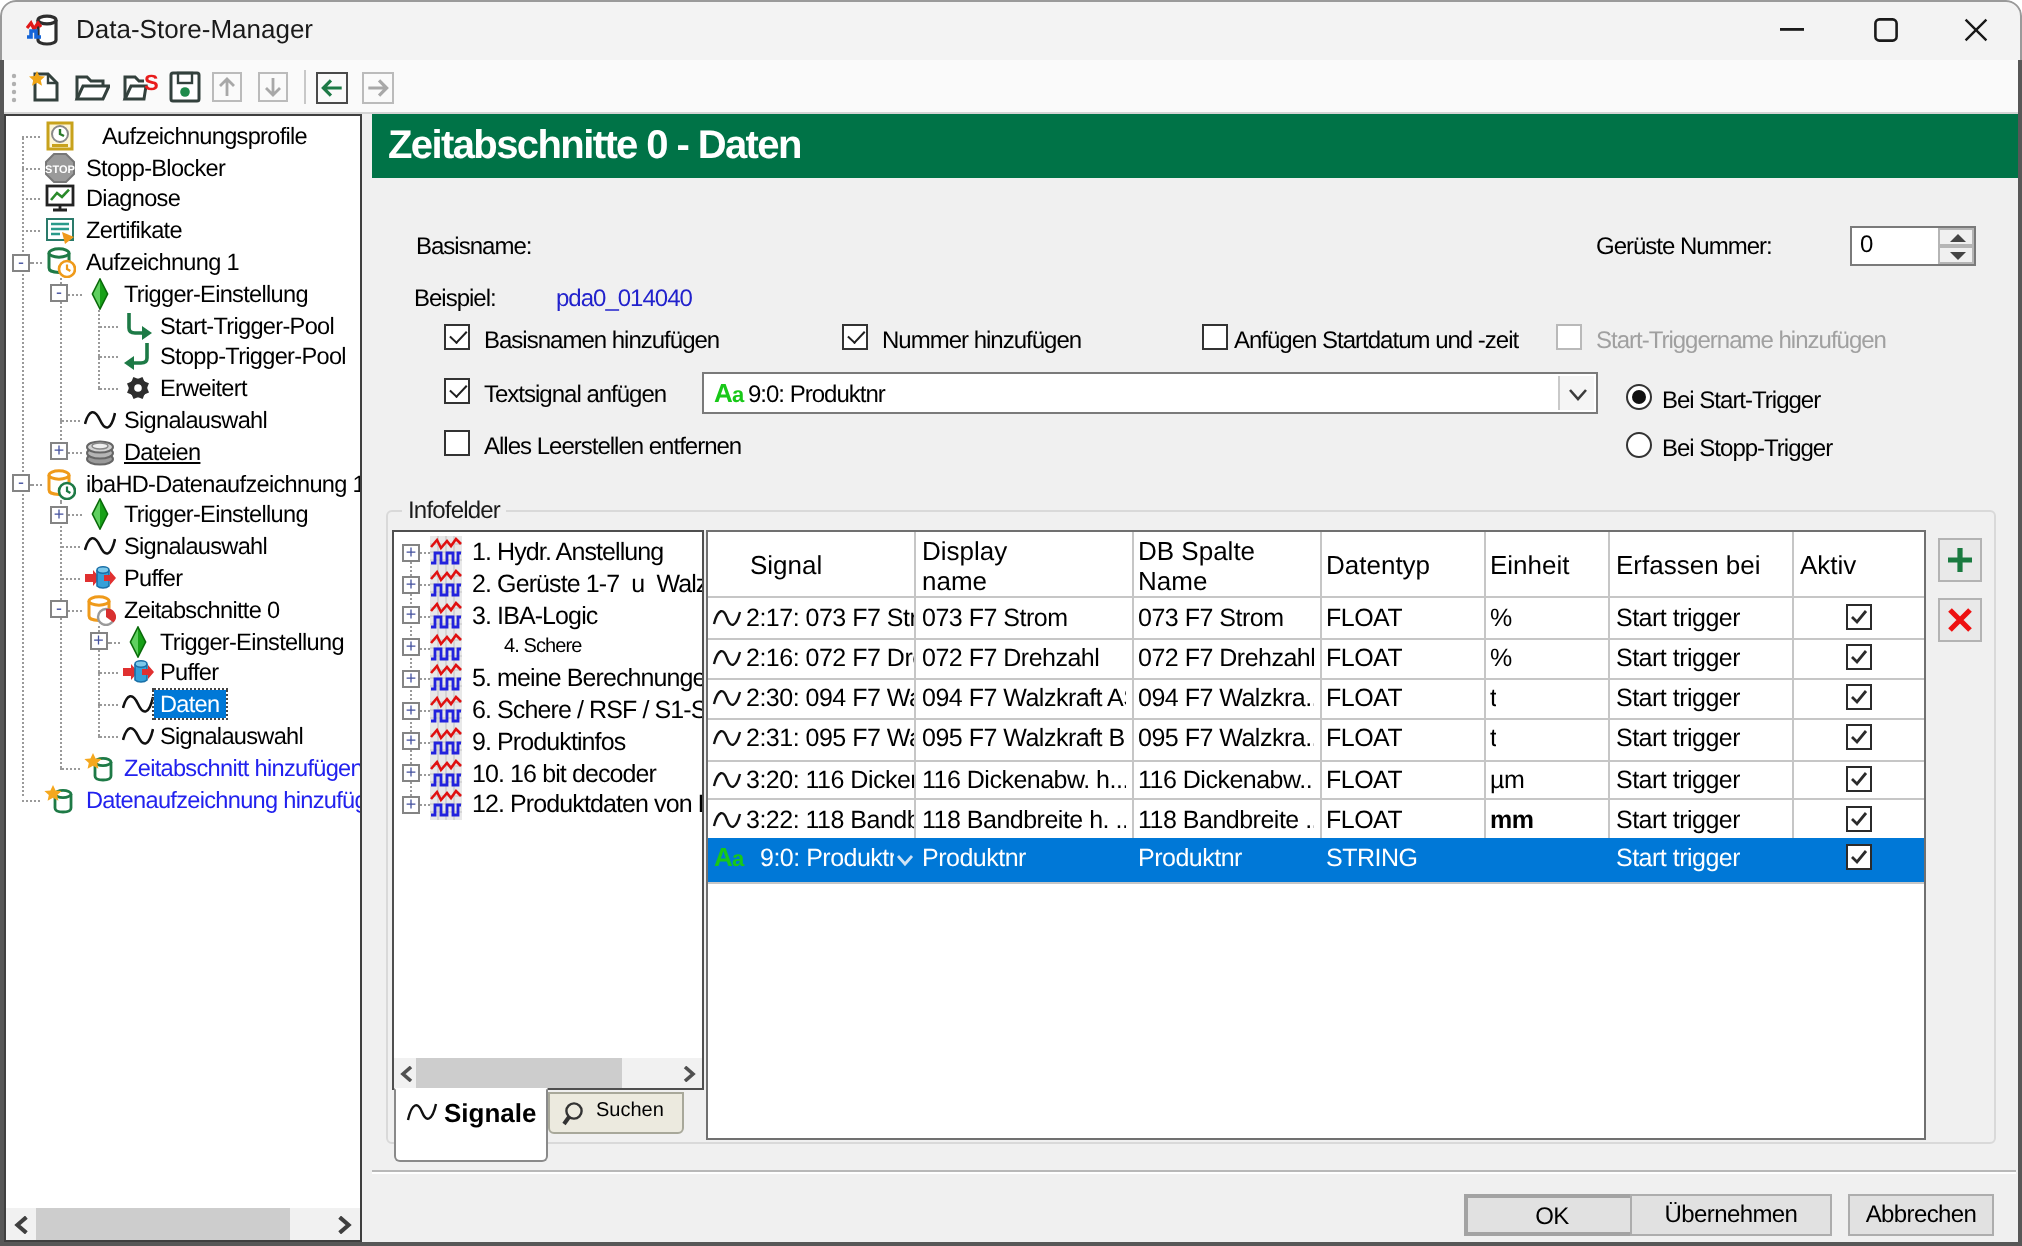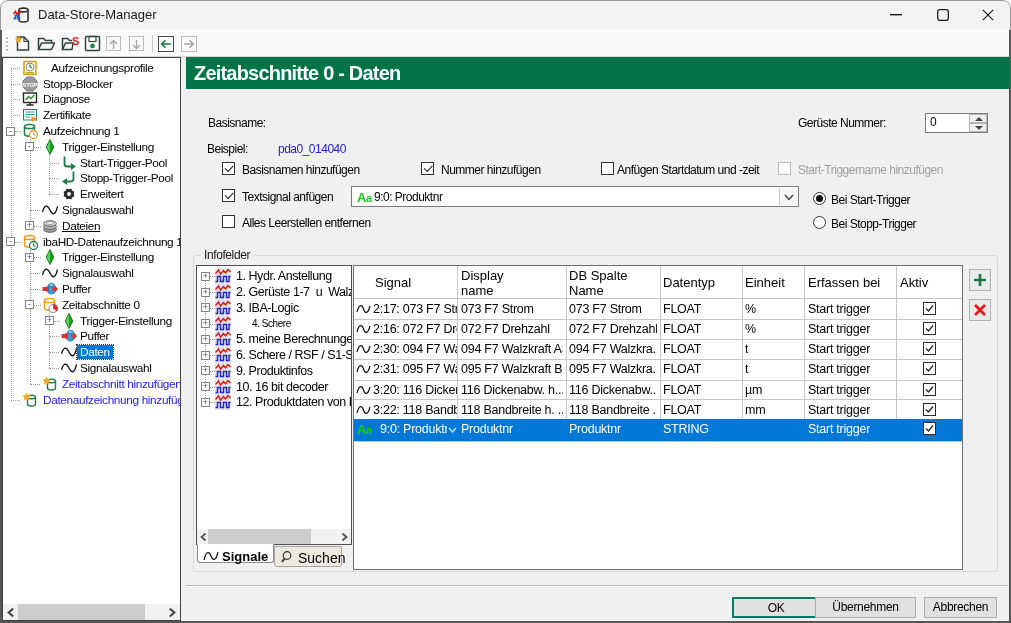--- a/index.html
+++ b/index.html
@@ -354,21 +354,21 @@
 
   <div class="abs" style="left:969px;top:269px;width:22px;height:22px;background:#e9e9e9;border:1px solid #b3b3b3;">
     <svg width="20" height="20" viewBox="0 0 20 20">
         <path d="M10 4 V16 M4 10 H16" stroke="#1a7a40" stroke-width="2.6"></path>
       </svg></div>
   <div class="abs" style="left:969px;top:299px;width:22px;height:22px;background:#e9e9e9;border:1px solid #b3b3b3;">
     <svg width="20" height="20" viewBox="0 0 20 20">
         <path d="M5 5 L15 15 M15 5 L5 15" stroke="#ee1111" stroke-width="2.6"></path>
       </svg></div>
 
-  <div class="btn" style="left:732px;top:597px;width:88px;border:2px solid #0f766e;">OK</div>
+  <div class="btn" style="left:732px;top:597px;width:88px;border:2px solid #a3a3a3;">OK</div>
   <div class="btn" style="left:815px;top:597px;width:101px;">Übernehmen</div>
   <div class="btn" style="left:924px;top:597px;width:73px;">Abbrechen</div>
 
   <div class="abs" style="left:186px;top:585px;width:822px;height:1px;background:#b8b8b8;"></div>
   <div class="abs" style="left:186px;top:586px;width:822px;height:1px;background:#fff;"></div>
 
   <div class="abs" style="left:196px;top:265px;width:156px;height:280px;background:#fff;border:1px solid #4f4f4f;overflow:hidden;">
   <div class="dotv" style="left:8px;top:10.4px;height:126.0px;"></div>
   <div class="texp" style="left:4px;top:5.9px;">+</div>
   <div class="doth" style="left:13px;top:10.4px;width:5px;"></div>
@@ -460,23 +460,23 @@
           <path d="M2.5 0.5 L6.5 4 L2.5 7.5" stroke="#505050" stroke-width="1.8" fill="none"></path>
         </svg>
       </div>
   </div>
 
   <div class="abs" style="left:274px;top:546px;width:68px;height:21px;background:#eceadf;border:1px solid #a8a89a;border-radius:0 0 3px 3px;">
     <svg class="abs" style="left:6px;top:3px;" width="14" height="14" viewBox="0 0 14 14">
         <circle cx="6" cy="5.5" r="3.8" stroke="#333" stroke-width="1.2" fill="none"></circle>
         <path d="M3.5 8.5 L1 12" stroke="#333" stroke-width="2"></path>
       </svg>
-    <span class="abs" style="left:23px;top:3px;font-size:14px;">Suchen</span>
+    <span class="abs" style="left:23px;top:3px;font-size:10px;">Suchen</span>
   </div>
-  <div class="abs" style="left:197px;top:544px;width:77px;height:19px;background:#fff;border:1px solid #8a8a8a;border-top:1px solid #fff;border-radius:0 0 3px 3px;">
+  <div class="abs" style="left:197px;top:544px;width:77px;height:37px;background:#fff;border:1px solid #8a8a8a;border-top:1px solid #fff;border-radius:0 0 3px 3px;">
     <svg class="abs" style="left:5px;top:5px;" width="16" height="12" viewBox="0 0 16 12">
         <path d="M1 10 C3 1, 6 1, 8 6 C10 11, 13 11, 15 2" stroke="#111" stroke-width="1.2" fill="none"></path>
       </svg>
     <span class="abs" style="left:24px;top:4px;font-size:13px;font-weight:bold;">Signale</span>
   </div>
 
   <div id="tbl">
     <div class="hrow"></div>
     <div class="hcell" style="left:5px;top:9px;margin-left:16px;">Signal</div>
     <div class="hcell" style="left:107px;top:2px;">Display<br>name</div>
@@ -567,21 +567,21 @@
         </svg>
     </div>
     <div class="drow" style="top:133.5px;height:20.3px;">
       <svg class="abs" style="left:2px;top:4px;" width="15" height="12" viewBox="0 0 15 12">
           <path d="M1 9 C3 1, 6 1, 7.5 6 C9 11, 12 11, 14 3" stroke="#111" stroke-width="1.2" fill="none"></path>
         </svg>
       <div class="dcell" style="left:19px;width:84px;">3:22: 118 Bandbreite</div>
       <div class="dcell" style="left:107px;width:102px;">118 Bandbreite h. ...</div>
       <div class="dcell" style="left:215px;width:88px;">118 Bandbreite ...</div>
       <div class="dcell" style="left:309px;">FLOAT</div>
-      <div class="dcell" style="left:391px;">mm</div>
+      <div class="dcell" style="left:391px;font-weight:bold;">mm</div>
       <div class="dcell" style="left:454px;">Start trigger</div>
       <svg class="abs" style="left:569px;top:3px;" width="13" height="13" viewBox="0 0 13 13">
           <rect x="0.5" y="0.5" width="12" height="12" fill="#fff" stroke="#2b2b2b"></rect>
           <path d="M3 6.5 L5.5 9 L10 3.5" stroke="#2b2b2b" stroke-width="1.4" fill="none"></path>
         </svg>
     </div>
     <div class="drow selrow" style="top:152.7px;height:23px;">
       <span class="abs" style="left:3px;top:3px;"><svg width="17" height="13" viewBox="0 0 17 13">
             <text x="0" y="11" font-size="13" font-weight="bold" fill="#18c818" font-family="Liberation Sans">A</text>
             <text x="9" y="11" font-size="11" font-weight="bold" fill="#18c818" font-family="Liberation Sans">a</text>

